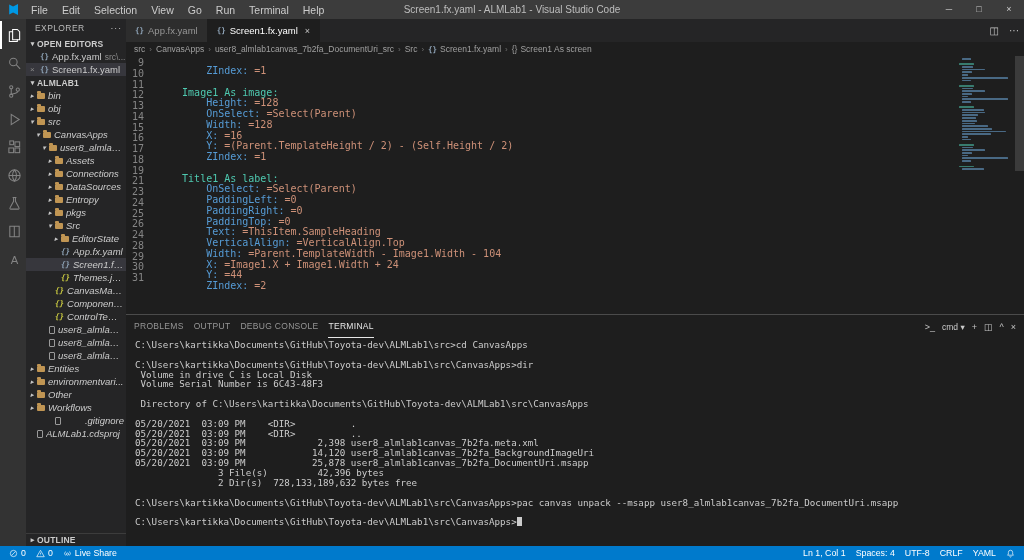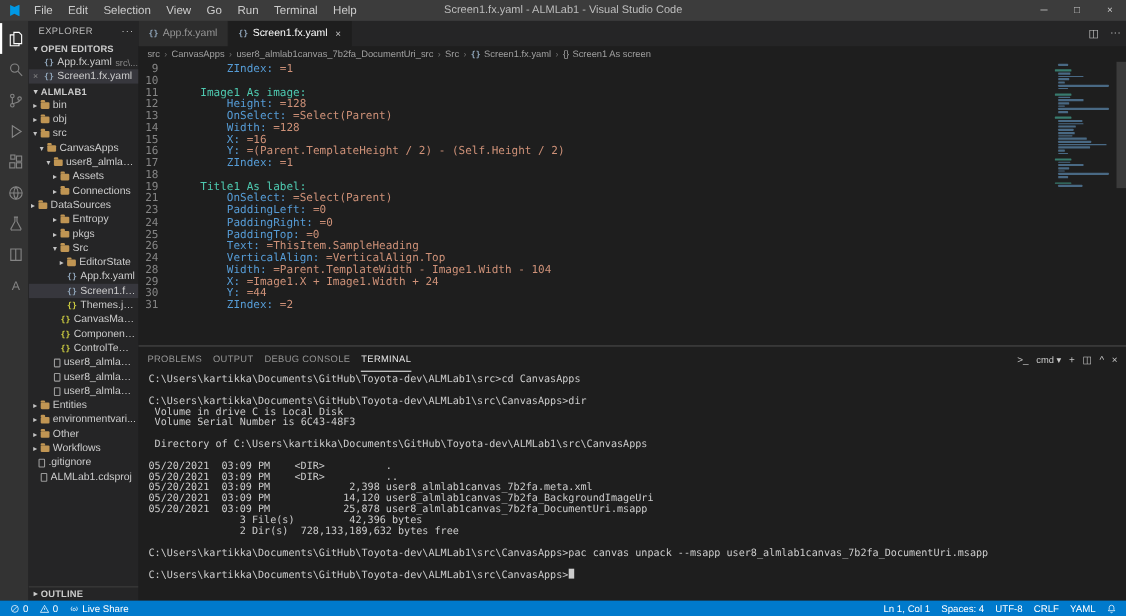--- a/index.html
+++ b/index.html
@@ -36,21 +36,21 @@
   .oerow .oclose { width:8px; font-size:8px; color:#8a8a8a; margin-right:2px; }
   .fic { flex:0 0 auto; margin-right:3px; }
   .fic.yaml, .fic.json { font-family:"DejaVu Sans Mono", monospace; font-size:7.5px; font-weight:bold; }
   .fic.yaml { color:#8fa4b8; }
   .fic.json { color:#cbcb41; }
   .fic.folder, .fic.folder-open { width:8px; height:6px; background:#c09553; border-radius:1px; position:relative; margin-top:1px; }
   .fic.folder::before, .fic.folder-open::before { content:""; position:absolute; top:-2px; left:0; width:4px; height:2px; background:#c09553; border-radius:1px 1px 0 0; }
   .fic.file { width:6px; height:8px; border:1px solid #9a9a9a; border-radius:1px; }
   .tlabel, .olabel { overflow:hidden; text-overflow:ellipsis; }
   .odetail { color:#8a8a8a; margin-left:3px; font-size:8.5px; overflow:hidden; }
-  .trow { padding-right:2px; }
+  .trow { padding-right:2px;font-style:italic; }
   .trow.sel { background:#37373d; }
   .trow .chev { width:8px; flex:0 0 auto; font-size:7px; color:#c5c5c5; text-align:center; margin-right:1px; }
   .tree { flex:1 1 auto; overflow:hidden; }
   .sb-section-h.outline { margin-top:auto; border-top:1px solid #3c3c3c; }
 
   
   .editor-col { flex:1; display:flex; flex-direction:column; min-width:0; background:#1e1e1e; }
   .tabbar { height:23px; background:#252526; display:flex; flex:0 0 auto; }
   .tabs { display:flex; }
   .tab { display:flex; align-items:center; padding:0 9px; font-size:9.5px; background:#2d2d2d; color:#969696; border-right:1px solid #1e1e1e; }
@@ -61,21 +61,21 @@
   .tab-actions span { padding:0 5px; }
   .breadcrumb { height:14px; display:flex; align-items:center; font-size:8.5px; color:#a0a0a0; padding-left:8px; flex:0 0 auto; white-space:nowrap; overflow:hidden; }
   .bc-item { display:flex; align-items:center; }
   .bc-item .fic { margin:0 3px 0 0; }
   .bc-sep { color:#6e6e6e; margin:0 4px; font-size:8px; }
 
   .editor { position:relative; flex:1; min-height:0; overflow:hidden; display:flex; }
   .code { font-family:"DejaVu Sans Mono", monospace; font-size:10px; line-height:10.75px; padding-top:2px; flex:1; overflow:hidden; }
   .cl { display:flex; height:10.75px; }
   .ln { width:32px; flex:0 0 auto; text-align:right; padding-right:14px; color:#858585; }
-  .ct { white-space:pre; }
+  .ct { white-space:pre;margin-top:8px; }
   .sk { color:#569cd6; } .sv { color:#ce9178; } .sd { color:#4ec9b0; }
   .minimap { position:absolute; top:2px; right:10px; width:58px; bottom:0; }
   .mmb { height:1.7px; margin-bottom:1px; opacity:.55; border-radius:.5px; }
   .vscroll { position:absolute; top:0; right:0; width:9px; height:115px; background:rgba(121,121,121,.32); }
 
   
   .panel { flex:0 0 232px; border-top:1px solid #4b4b4b; display:flex; flex-direction:column; min-height:0; }
   .panel-head { height:23px; display:flex; align-items:center; padding:0 8px; flex:0 0 auto; }
   .panel-tabs { display:flex; gap:10px; font-size:8.5px; letter-spacing:.3px; color:#969696; height:100%; align-items:center; }
   .ptab { height:100%; display:flex; align-items:center; border-bottom:1px solid transparent; }
@@ -232,21 +232,21 @@
           <div class="trow" style="padding-left: 20px;">
             <span class="chev">▸</span>
             <span class="fic folder"></span>
             <span class="tlabel">Assets</span>
           </div>
           <div class="trow" style="padding-left: 20px;">
             <span class="chev">▸</span>
             <span class="fic folder"></span>
             <span class="tlabel">Connections</span>
           </div>
-          <div class="trow" style="">
+          <div class="trow" style="padding-left: 20px;">
             <span class="chev">▸</span>
             <span class="fic folder"></span>
             <span class="tlabel">DataSources</span>
           </div>
           <div class="trow" style="padding-left: 20px;">
             <span class="chev">▸</span>
             <span class="fic folder"></span>
             <span class="tlabel">Entropy</span>
           </div>
           <div class="trow" style="padding-left: 20px;">
@@ -322,21 +322,21 @@
           <div class="trow" style="padding-left: 2px;">
             <span class="chev">▸</span>
             <span class="fic folder"></span>
             <span class="tlabel">Other</span>
           </div>
           <div class="trow" style="padding-left: 2px;">
             <span class="chev">▸</span>
             <span class="fic folder"></span>
             <span class="tlabel">Workflows</span>
           </div>
-          <div class="trow" style="padding-left: 0;">
+          <div class="trow" style="padding-left: 0; justify-content: space-between;">
             <span class="chev"></span>
             <span class="fic file"></span>
             <span class="tlabel">.gitignore</span>
           </div>
           <div class="trow" style="padding-left: 2px;">
             <span class="chev"></span>
             <span class="fic file"></span>
             <span class="tlabel">ALMLab1.cdsproj</span>
           </div>
         </div>

